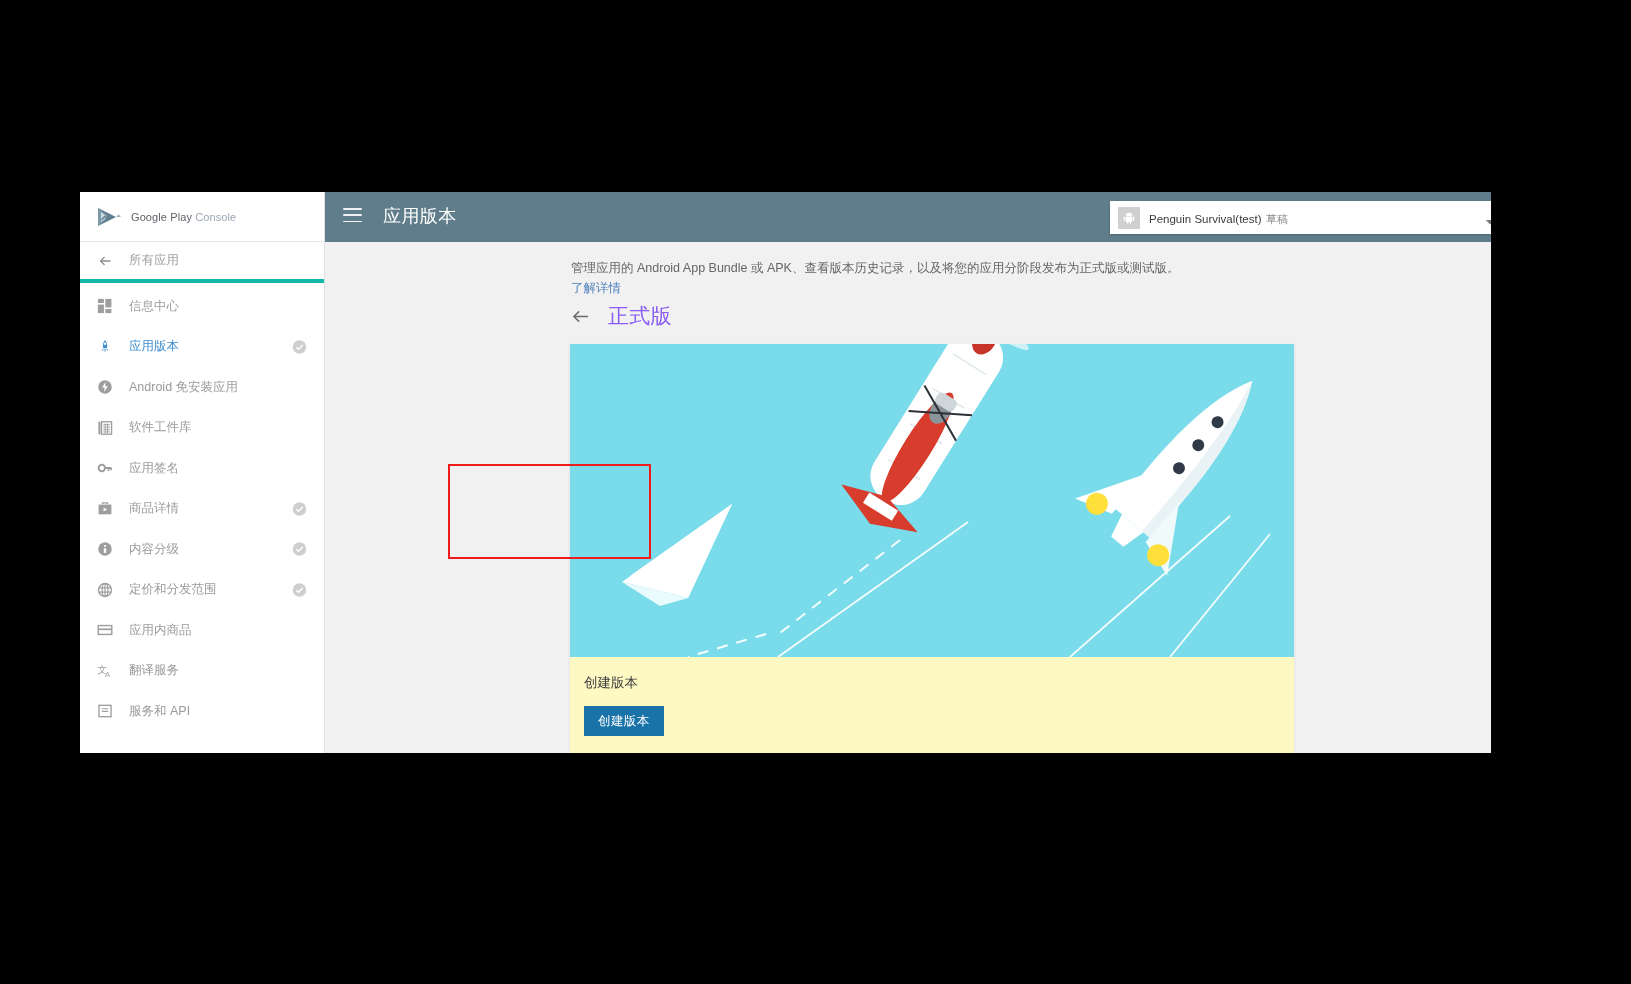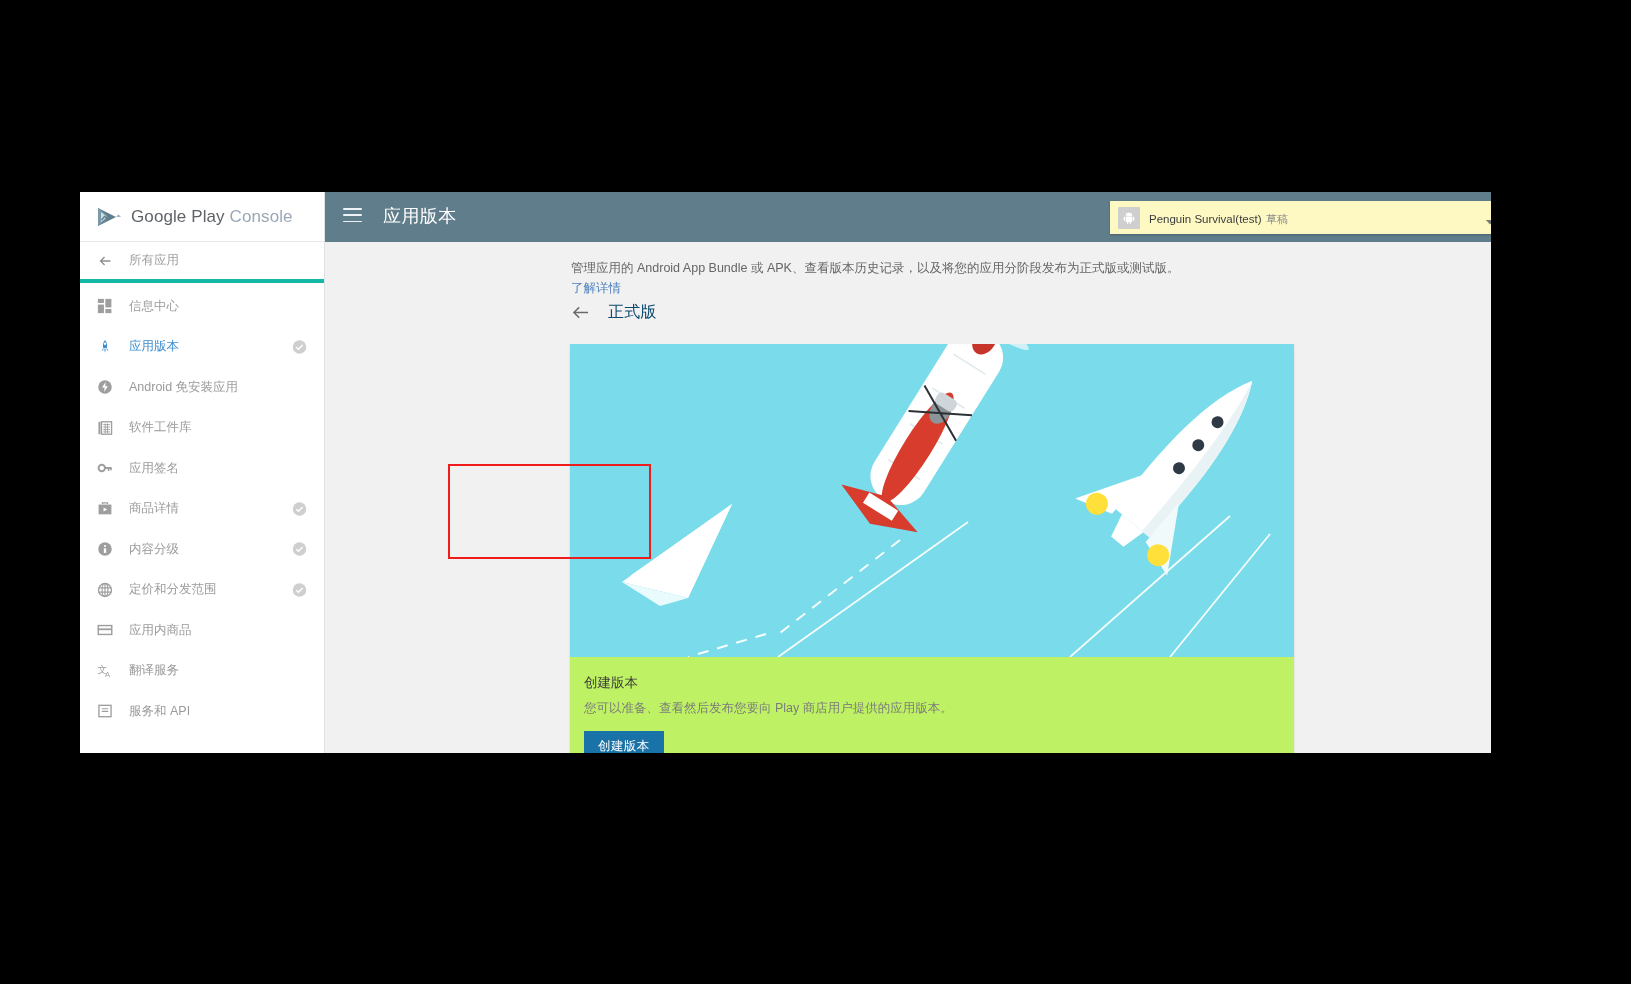--- a/index.html
+++ b/index.html
@@ -17,21 +17,21 @@
   
   #sidebar {
     position:absolute; left:0; top:0; width:245px; height:561px;
     background:#fff; border-right:1px solid #e0e0e0;
   }
   .brand {
     height:50px; display:flex; align-items:center; padding-left:16px;
     border-bottom:1px solid #e8e8e8;
   }
   .brand-logo { width:26px; height:22px; margin-right:9px; flex:0 0 auto; }
-  .brand-text { font-size:17px; color:#5f6368; letter-spacing:.1px; white-space:nowrap;text-align:right; }
+  .brand-text { font-size:11px; color:#5f6368; letter-spacing:.1px; white-space:nowrap;text-align:right; }
   .brand-text .b1 { color:#5f6368; }
   .brand-text .b2 { color:#9aa7b5; }
 
   .nav-back {
     height:41px; display:flex; align-items:center; padding-left:12px;
     border-bottom:4px solid #14b8a6;
   }
   .nav-back .ic { width:26px; height:20px; display:flex; align-items:center; justify-content:center; flex:0 0 auto; }
   .nav-back .lbl { font-size:12.5px; color:#9e9e9e; margin-left:11px; }
 
@@ -64,21 +64,21 @@
     display:block; height:1.7px; background:#eef2f4; margin-bottom:4.6px; border-radius:1px;
   }
   #topbar .title {
     position:absolute; left:58px; top:12px;
     font-size:18px; color:#ffffff; letter-spacing:.4px;
   }
 
   
   #appsel {
     position:absolute; left:785px; top:9px; width:395px; height:33px;
-    background:#fef9c3; display:flex; align-items:center; padding:0 10px 0 8px;
+    background:#ffffff; display:flex; align-items:center; padding:0 10px 0 8px;
     box-shadow:0 1px 2px rgba(0,0,0,.22);
   }
   #appsel .aicon {
     width:22px; height:22px; background:#cfcfcf; flex:0 0 auto;
     display:flex; align-items:center; justify-content:center; border-radius:1px;
   }
   #appsel .atext { margin-left:9px; line-height:1.12; flex:1 1 auto; overflow:hidden; }
   #appsel .aname { font-size:11.5px; color:#3b3b3b; white-space:nowrap; }
   #appsel .astate { font-size:11px; color:#8a8a8a; white-space:nowrap; margin-top:1px; }
   #appsel .caret { width:10px; height:10px; flex:0 0 auto; }
@@ -91,26 +91,26 @@
   .desc {
     position:absolute; left:246px; top:16px; width:700px;
     font-size:12.5px; color:#666; line-height:1.62;
   }
   .desc a { color:#4a7ebb; text-decoration:none; display:block; }
 
   .pagehead {
     position:absolute; left:245px; top:60px; display:flex; align-items:center;
   }
   .pagehead .ic { width:24px; height:20px; display:flex; align-items:center; }
-  .pagehead .t { font-size:16px; color:#0c4a6e; margin-left:14px; letter-spacing:.3px; }
+  .pagehead .t { font-size:21px; color:#8b5cf6; margin-left:14px; letter-spacing:.3px; }
 
   
   .card {
     position:absolute; left:245px; top:102px; width:724px; height:410px;
-    background:#bef264; box-shadow:0 1px 2px rgba(0,0,0,.13);
+    background:#fef9c3; box-shadow:0 1px 2px rgba(0,0,0,.13);
   }
   .hero { width:100%; height:313px; background:#7adcea; position:relative; overflow:hidden; }
   .hero svg { position:absolute; left:0; top:0; }
 
   .cardbody { padding:17px 22px 0 14px; position:relative; }
   .cardbody h3 { font-size:13.5px; color:#3c3c3c; font-weight:normal; }
   .cardbody p { font-size:12.5px; color:#7c7c7c; margin-top:8px; }
   .btn-primary {
     margin-top:14px; height:30px; padding:0 14px; border:0;
     background:#1a73a8; color:#fff; font-size:12.5px; cursor:pointer;
@@ -400,21 +400,20 @@
             <path d="M60 104 L98 168 L60 156 Z" fill="#f1fafb"></path>
             <circle cx="-2" cy="158" r="11" fill="#ffdf3a"></circle>
             <circle cx="78" cy="158" r="11" fill="#ffdf3a"></circle>
             <path d="M24 150 H52 L46 174 H30 Z" fill="#ffffff"></path>
           </g>
         </svg>
       </div>
 
       <div class="cardbody">
         <h3>创建版本</h3>
-        <p>您可以准备、查看然后发布您要向 Play 商店用户提供的应用版本。</p>
         <button class="btn-primary">创建版本</button>
       </div>
     </div>
 
   </div>
 </div>
 
 <div id="annot"></div>
 </div>
 

